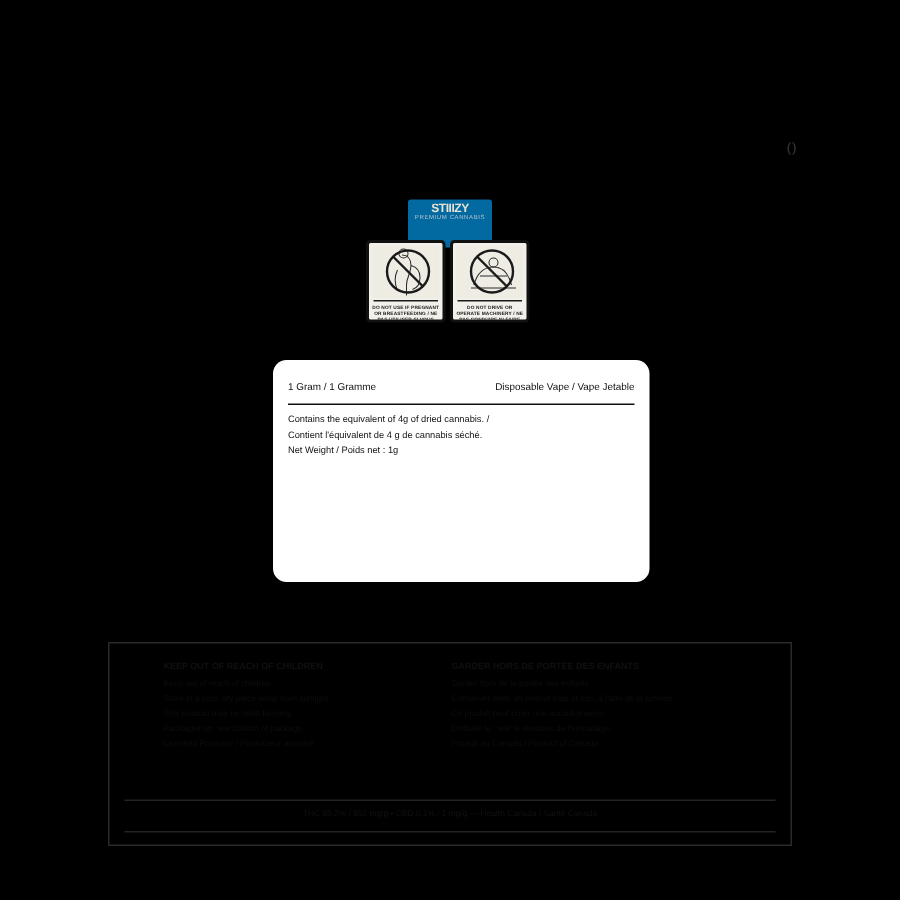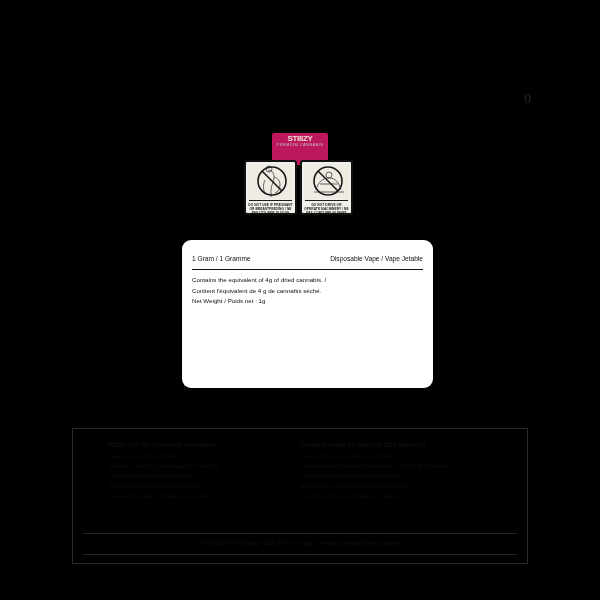--- a/index.html
+++ b/index.html
@@ -37,21 +37,21 @@
     overflow: hidden;
   }
 
   
   .brand {
     position: absolute;
     left: 272px;
     top: 133px;
     width: 56px;
     height: 32px;
-    background: #be185d;
+    background: #0369a1;
     border-radius: 2px;
     overflow: hidden;
   }
   .brand .brand-text {
     position: absolute;
     left: 0;
     top: 1px;
     width: 56px;
     text-align: center;
     font-size: 8px;

